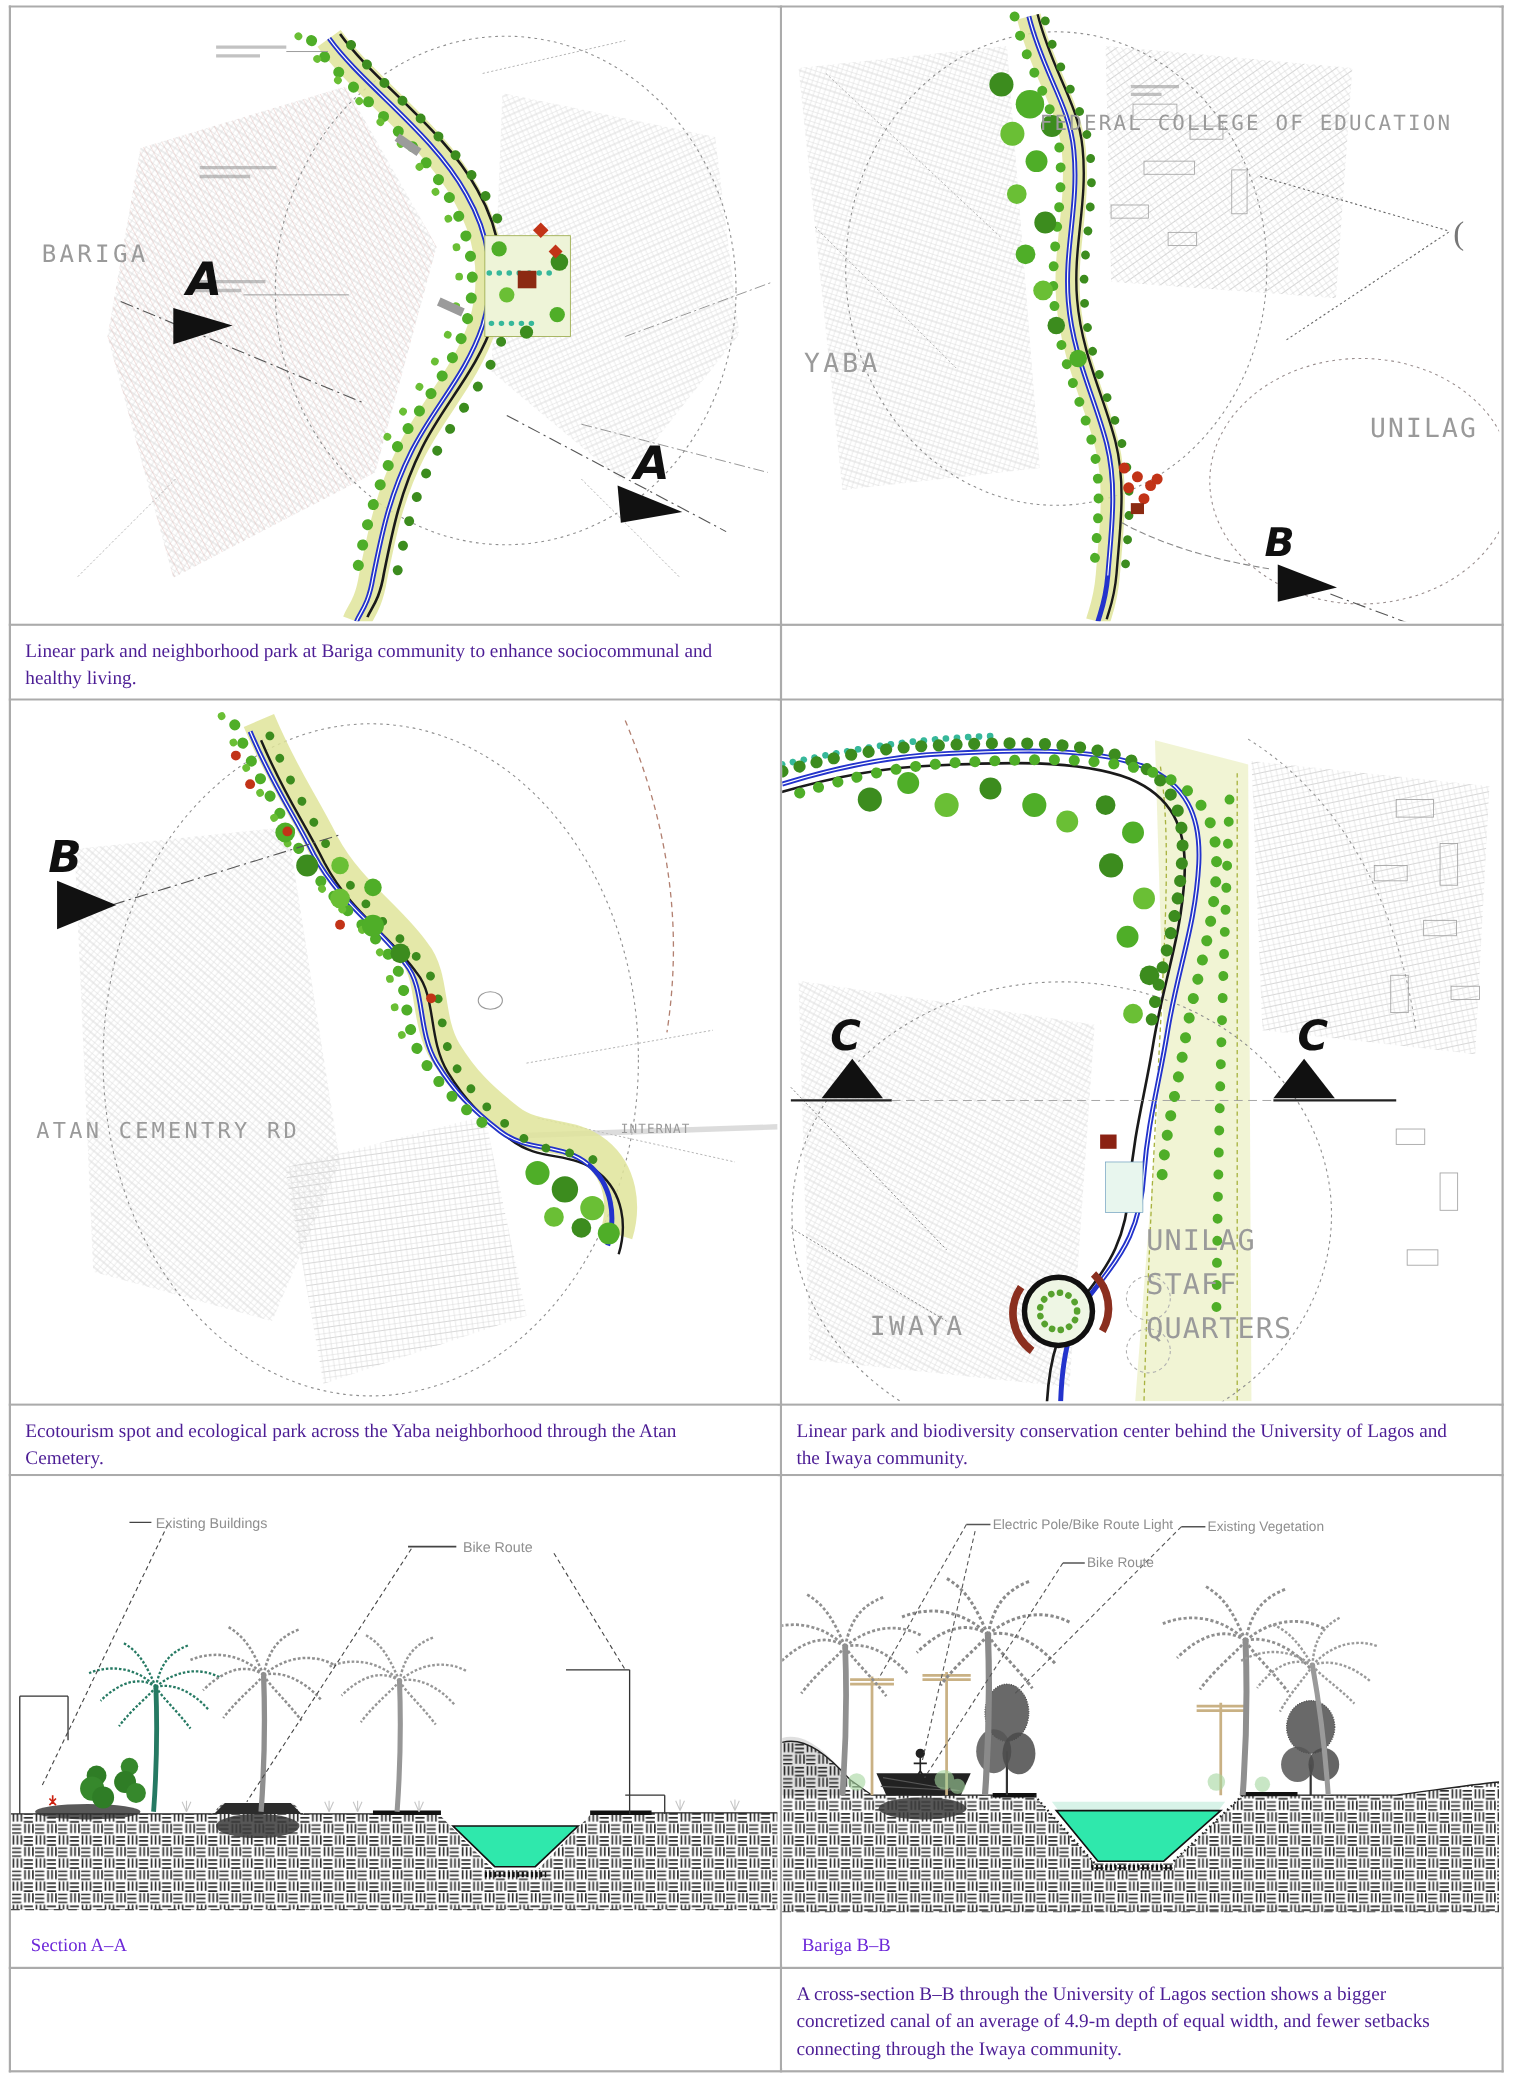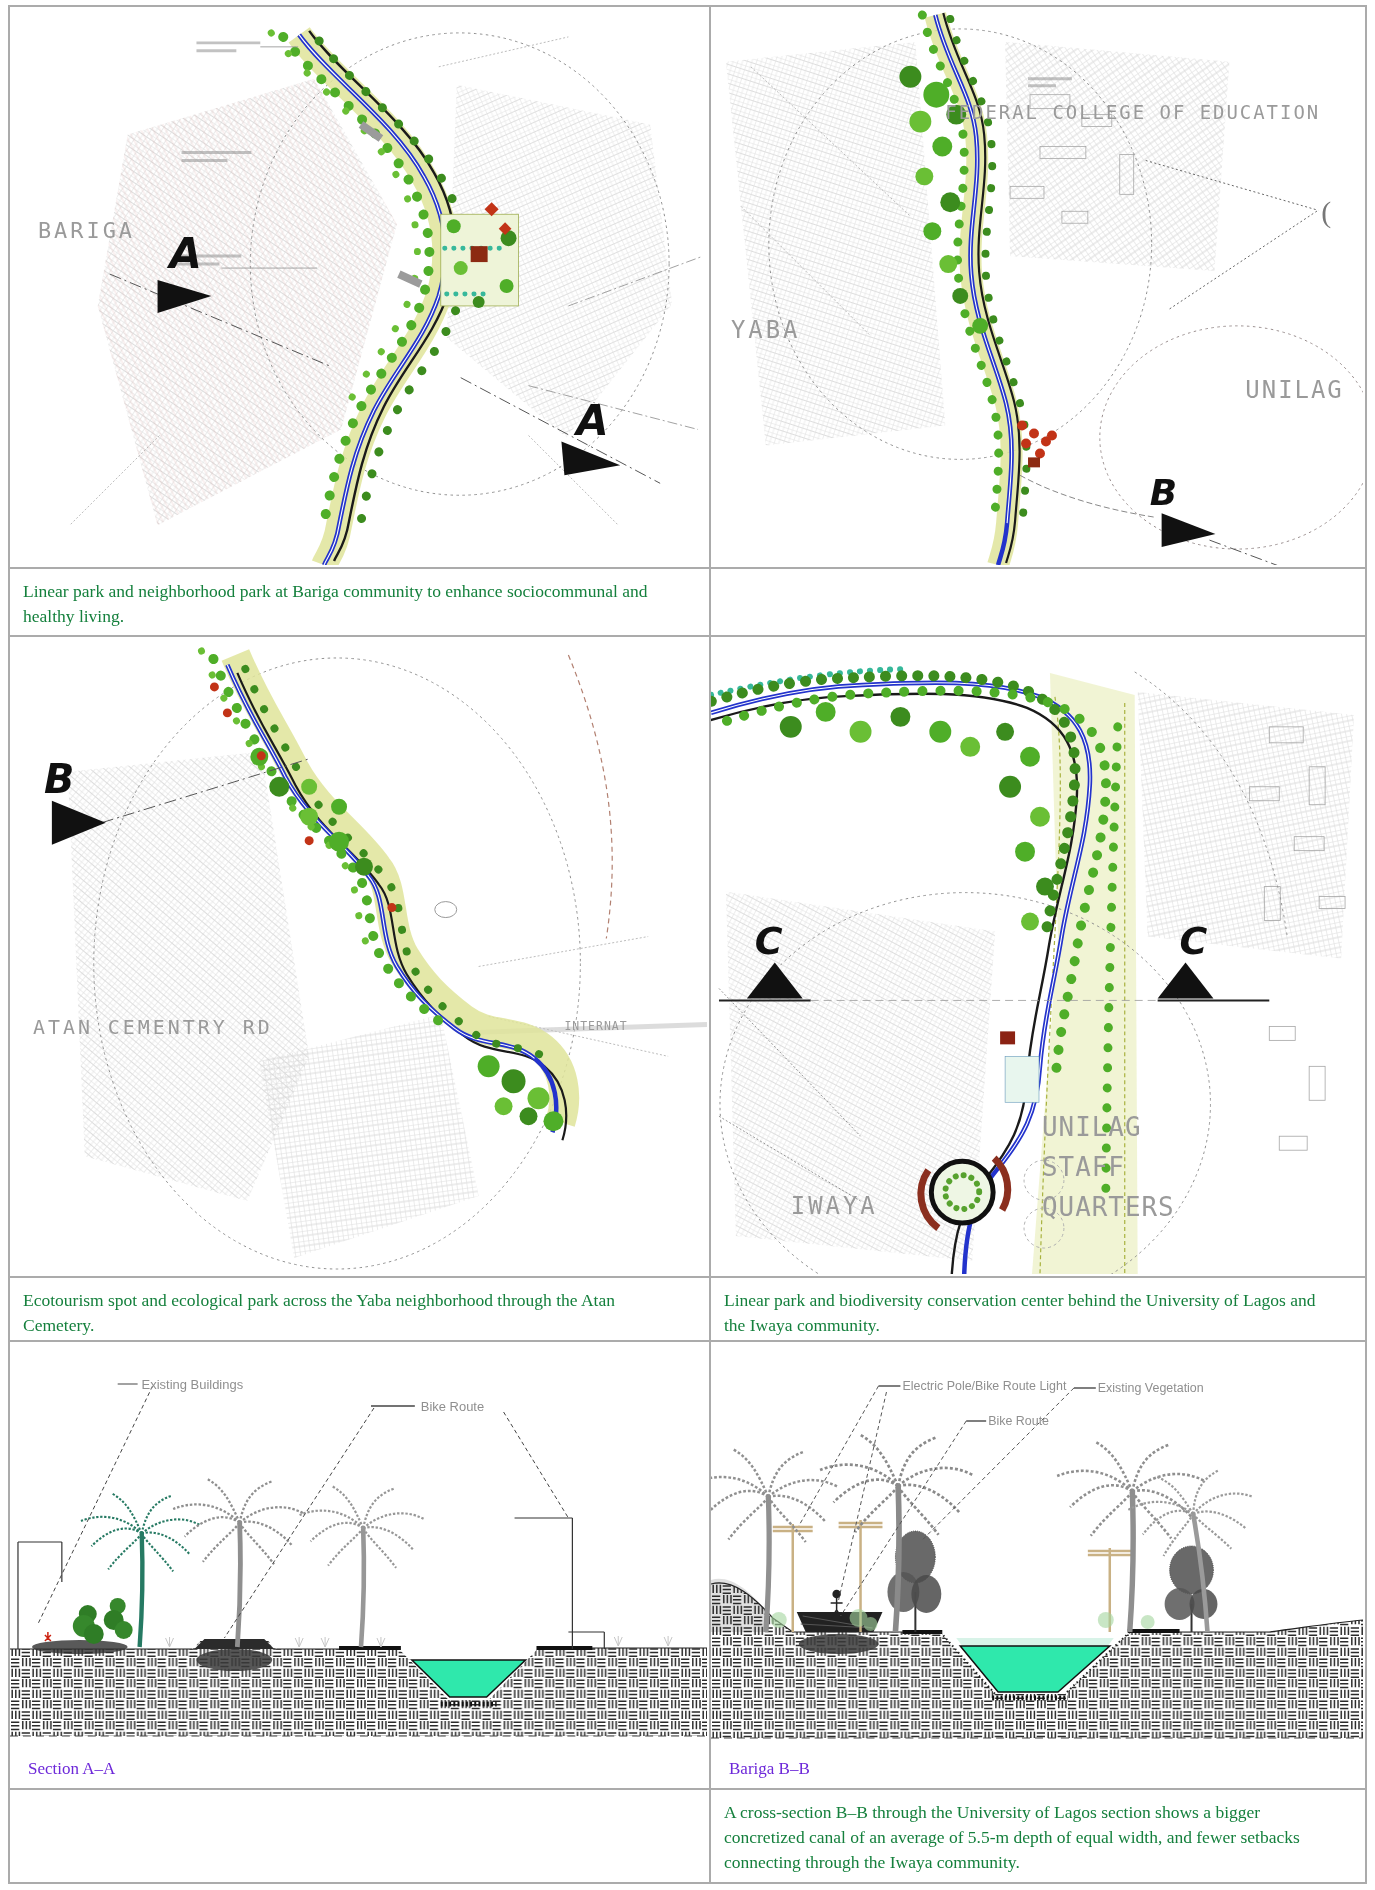--- a/index.html
+++ b/index.html
@@ -1,21 +1,21 @@
 <!DOCTYPE html>
 <html><head>
 <meta charset="utf-8">
 <style>
   html,body{margin:0;padding:0;background:#fff;}
   .page{position:relative;width:1375px;height:1890px;background:#fff;overflow:hidden;
         font-family:"Liberation Serif",serif;}
   .hline{position:absolute;left:8px;width:1359px;height:2px;background:#ababab;}
   .vline{position:absolute;top:5px;height:1879px;width:2px;background:#ababab;}
   .cell{position:absolute;background:#fff;overflow:hidden;}
-  .captxt{margin:0;padding:10px 26px 0 13px;font-size:17.5px;line-height:1.42;color:#15803d;}
+  .captxt{margin:0;padding:10px 26px 0 13px;font-size:17.5px;line-height:1.42;color:#4c1d95;}
   .sectitle{position:absolute;left:18px;bottom:7px;font-size:17px;color:#6d28d9;}
   svg{display:block;}
   text.cad{font-family:"DejaVu Sans Mono",monospace;fill:#9a9a9a;}
   text.mk{font-family:"DejaVu Sans",sans-serif;font-style:italic;font-weight:600;fill:#101010;}
   text.lbl{font-family:"Liberation Sans",sans-serif;fill:#8f8f8f;}
 </style>
 </head>
 <body>
 
 <div class="page">
@@ -481,16 +481,16 @@
       <path d="M364,46 L212,198" stroke-width="1" stroke-dasharray="4 3"></path>
     </g>
     <text class="lbl" x="192" y="48" font-size="12.5">Electric Pole/Bike Route Light</text>
     <text class="lbl" x="278" y="83" font-size="12.5">Bike Route</text>
     <text class="lbl" x="388" y="50" font-size="12.5">Existing Vegetation</text>
   </svg>
   <div class="sectitle">Bariga B–B</div>
   </div>
 
   <div class="cell" style="left:711px;top:1790px;width:652px;height:90px">
-    <p class="captxt">A cross-section B–B through the University of Lagos section shows a bigger concretized canal of an average of 5.5-m depth of equal width, and fewer setbacks connecting through the Iwaya community.</p>
+    <p class="captxt">A cross-section B–B through the University of Lagos section shows a bigger concretized canal of an average of 4.9-m depth of equal width, and fewer setbacks connecting through the Iwaya community.</p>
   </div>
 
 </div>
 
 </body></html>

